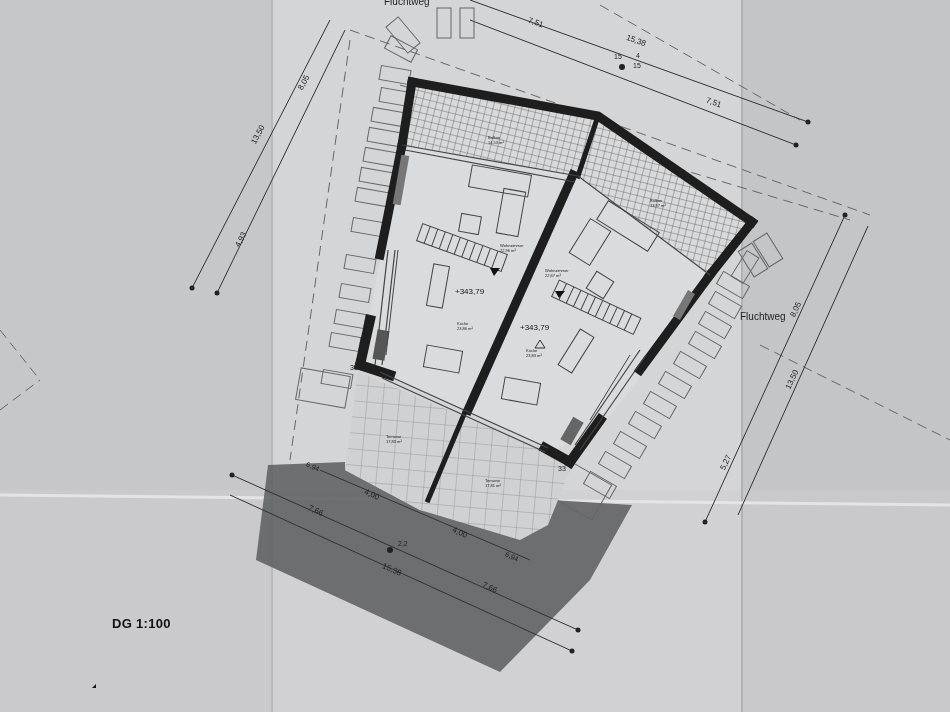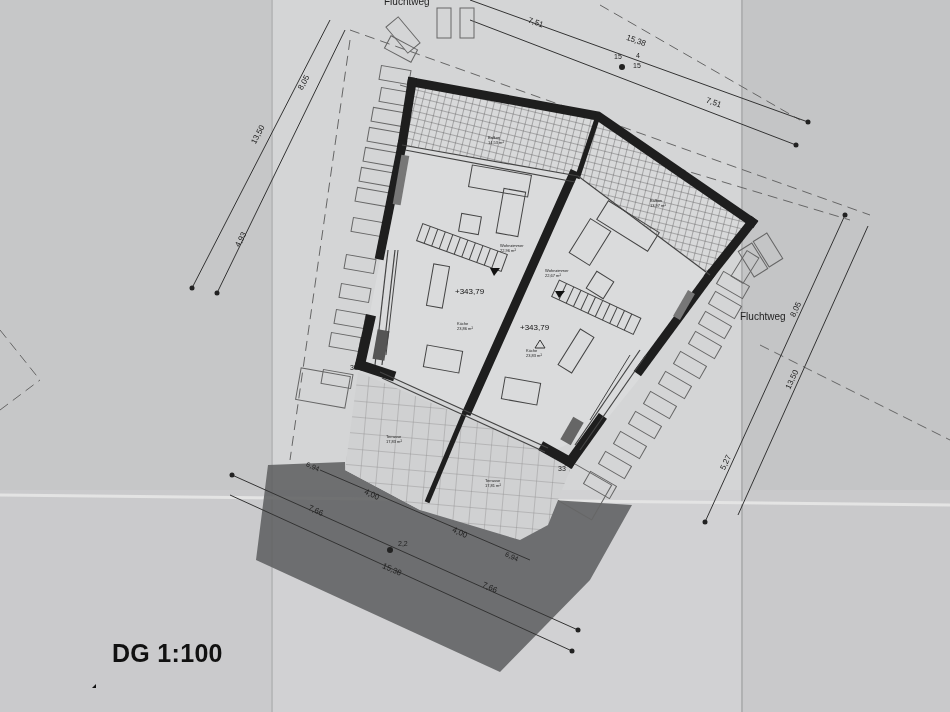--- a/index.html
+++ b/index.html
@@ -1,18 +1,18 @@
 <!DOCTYPE html>
 <html><head>
 <meta charset="utf-8">
 <style>
   html,body{margin:0;padding:0;}
   body{width:950px;height:712px;overflow:hidden;background:#c9cacb;font-family:"Liberation Sans",sans-serif;position:relative;}
   #paper{position:absolute;left:0;top:0;width:950px;height:712px;}
-  .title{position:absolute;left:112px;top:639px;font-size:25px;font-weight:bold;color:#111;letter-spacing:0.3px;font-family:"Liberation Sans",sans-serif;}
+  .title{position:absolute;left:112px;top:616px;font-size:13px;font-weight:bold;color:#111;letter-spacing:0.3px;font-family:"Liberation Sans",sans-serif;}
 </style>
 </head>
 <body>
 
 <div id="paper">
   <svg width="950" height="712" viewBox="0 0 950 712" xmlns="http://www.w3.org/2000/svg">
     <defs>
       <pattern id="tile" width="7" height="7" patternUnits="userSpaceOnUse" patternTransform="rotate(14)">
         <rect width="7" height="7" fill="#d8d9da"></rect>
         <path d="M0 0H7M0 0V7" stroke="#555" stroke-width="0.8"></path>

